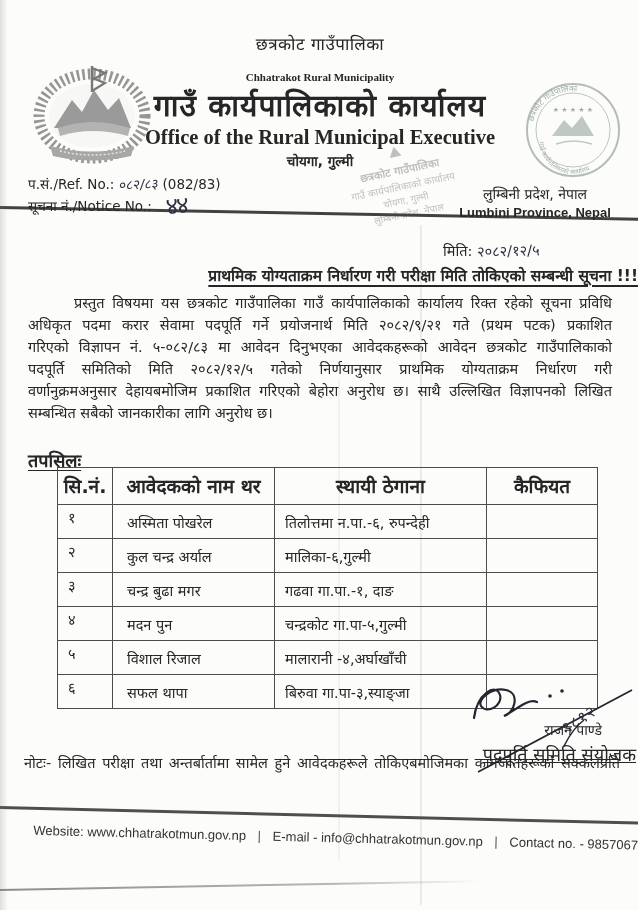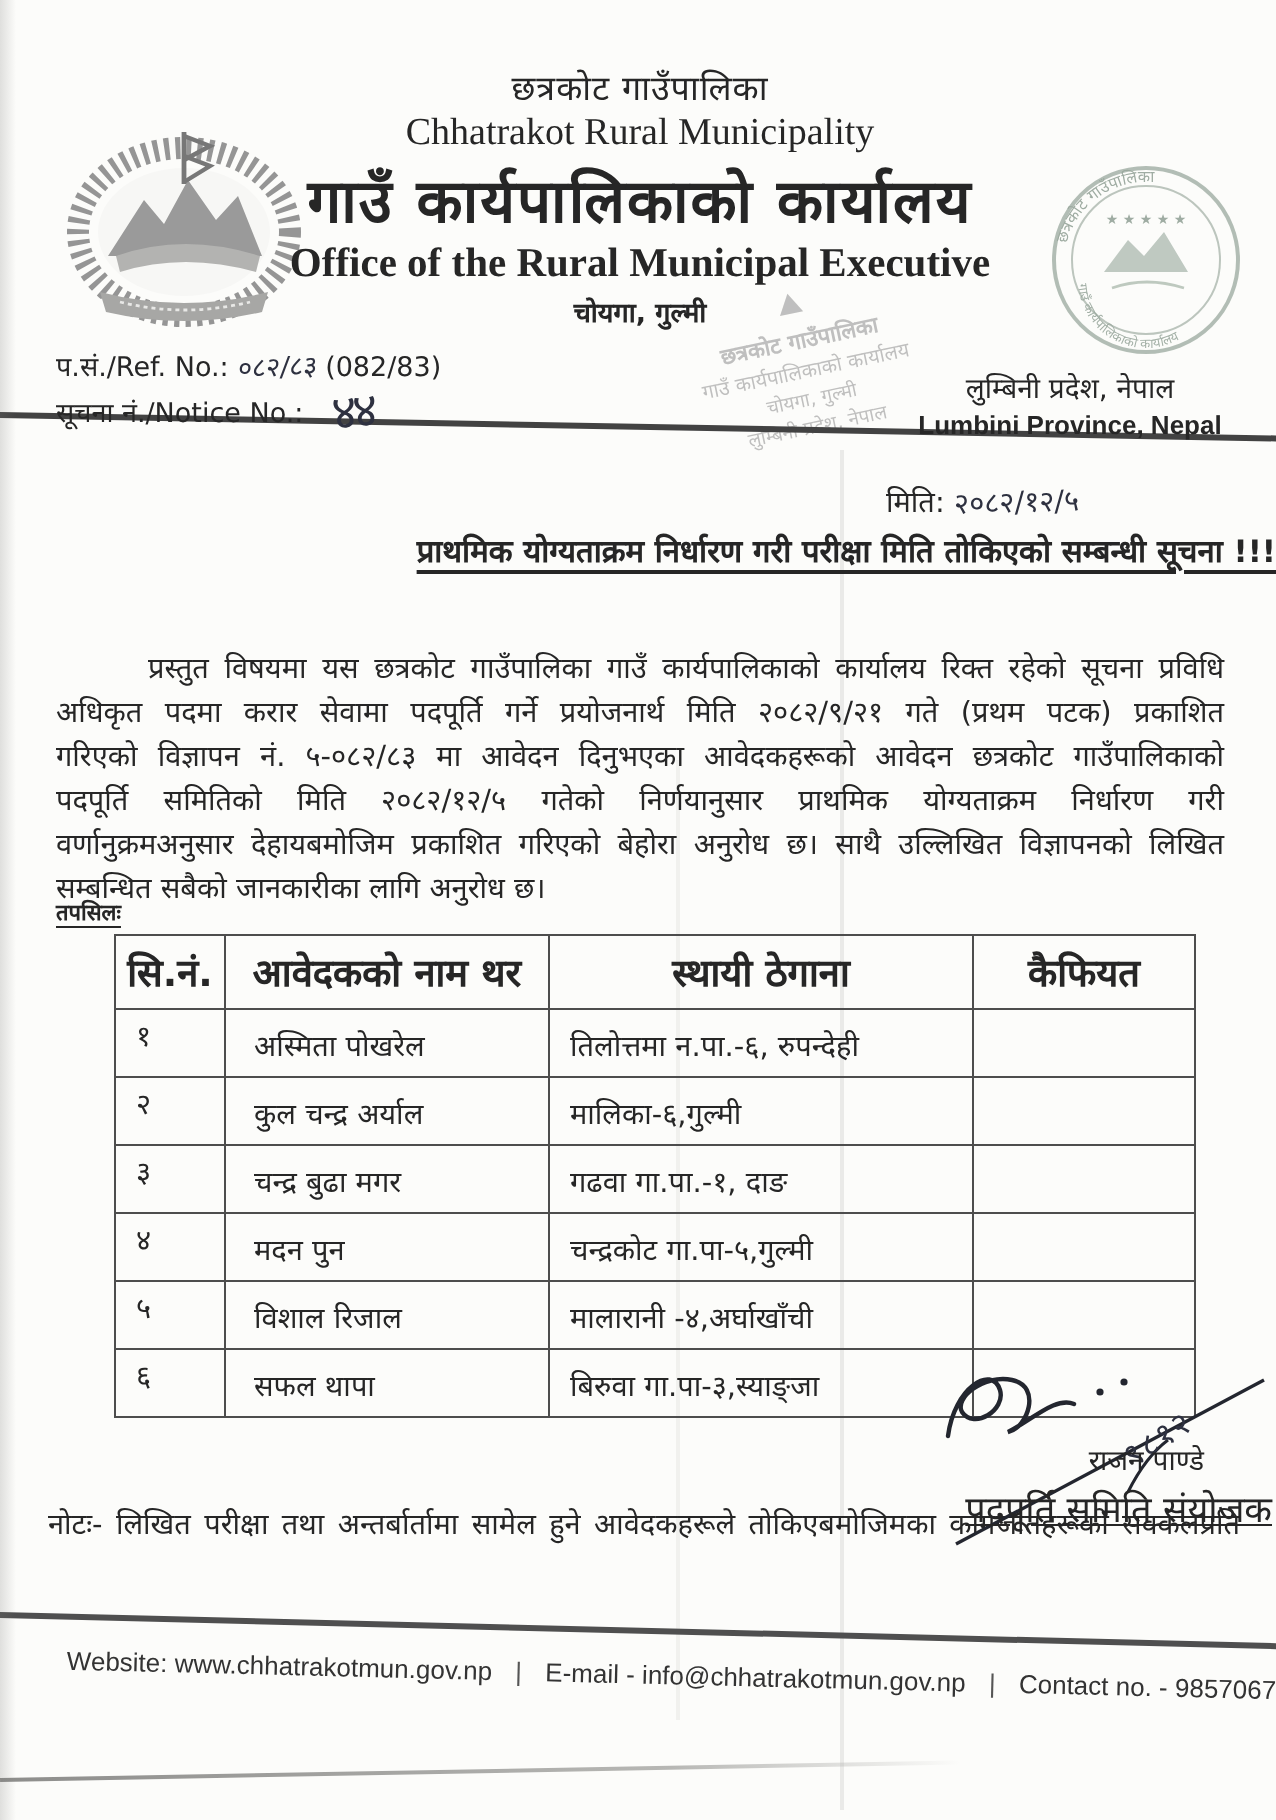--- a/index.html
+++ b/index.html
@@ -16,21 +16,21 @@
   .crease{ position:absolute; width:1.5px; background:rgba(110,110,108,0.12); z-index:0; }
   .crease.c1{ left:420px; top:225px; height:680px; }
   .crease.c2{ left:338px; top:380px; height:480px; background:rgba(110,110,108,0.08); }
 
   
   .emblem{ position:absolute; left:32px; top:54px; width:120px; height:122px; z-index:1; }
   .seal{ position:absolute; left:512px; top:60px; width:122px; height:130px; opacity:.78; z-index:0; }
 
   .head-block{ position:absolute; left:100px; top:32px; width:440px; text-align:center; z-index:1; }
   .muni-np{ font-size:17px; letter-spacing:.5px; }
-  .muni-en{ font-family:"Liberation Serif", serif; font-weight:normal; font-size:19px; margin-top:1px; }
+  .muni-en{ font-family:"Liberation Serif", serif; font-weight:bold; font-size:11px; margin-top:16px; }
   .office-np{ font-size:30px; font-weight:bold; margin-top:1px; letter-spacing:1px; }
   .office-en{ font-family:"Liberation Serif", serif; font-weight:bold; font-size:20.5px; margin-top:1px; }
   .place-np{ font-size:13.5px; font-weight:bold; margin-top:3px; }
   .place-en{ font-family:"Liberation Sans", sans-serif; font-size:12.5px; font-weight:bold; margin-top:1px; }
 
   .watermark{
     position:absolute; left:318px; top:140px; width:168px; text-align:center;
     transform:rotate(-12deg); color:#8f8f8f; opacity:.55; z-index:0; line-height:1.5;
   }
   .watermark .wm-logo{ font-size:15px; letter-spacing:2px; }
@@ -60,24 +60,24 @@
   .date-val{ display:inline-block; transform:rotate(-1.5deg); }
 
   .subject-wrap{ position:absolute; left:0; top:264px; width:638px; text-align:right; z-index:2; }
   .subject{
     font-weight:bold; font-size:15.5px;
     text-decoration:underline; text-underline-offset:4px; text-decoration-thickness:1.5px;
   }
 
   .body-block{ position:absolute; left:28px; top:292px; width:584px; font-size:14.5px; z-index:2; }
   .body-line{ line-height:22px; text-align:justify; text-align-last:justify; white-space:normal; }
-  .body-line.first{ text-indent:46px;margin-top:32px; }
+  .body-line.first{ text-indent:46px; }
   .body-line.last{ text-align-last:left; }
 
-  .tapasil{ position:absolute; left:28px; top:448px; font-size:11px; font-weight:bold;
+  .tapasil{ position:absolute; left:28px; top:448px; font-size:18px; font-weight:bold;
     text-decoration:underline; text-underline-offset:3px; z-index:2; }
 
   
   .tbl{ position:absolute; left:57px; top:467px; width:540px; border-collapse:collapse;
         table-layout:fixed; z-index:2; font-size:14.5px; }
   .tbl th,.tbl td{ border:1.2px solid #4d4d4d; overflow:hidden; }
   .tbl th{ height:34px; text-align:center; vertical-align:middle; font-weight:bold; font-size:19px; }
   .tbl td{ height:31px; }
   .td-sn{ vertical-align:top; padding:2px 0 0 10px; }
   .td-name{ padding-left:14px; vertical-align:middle; }

